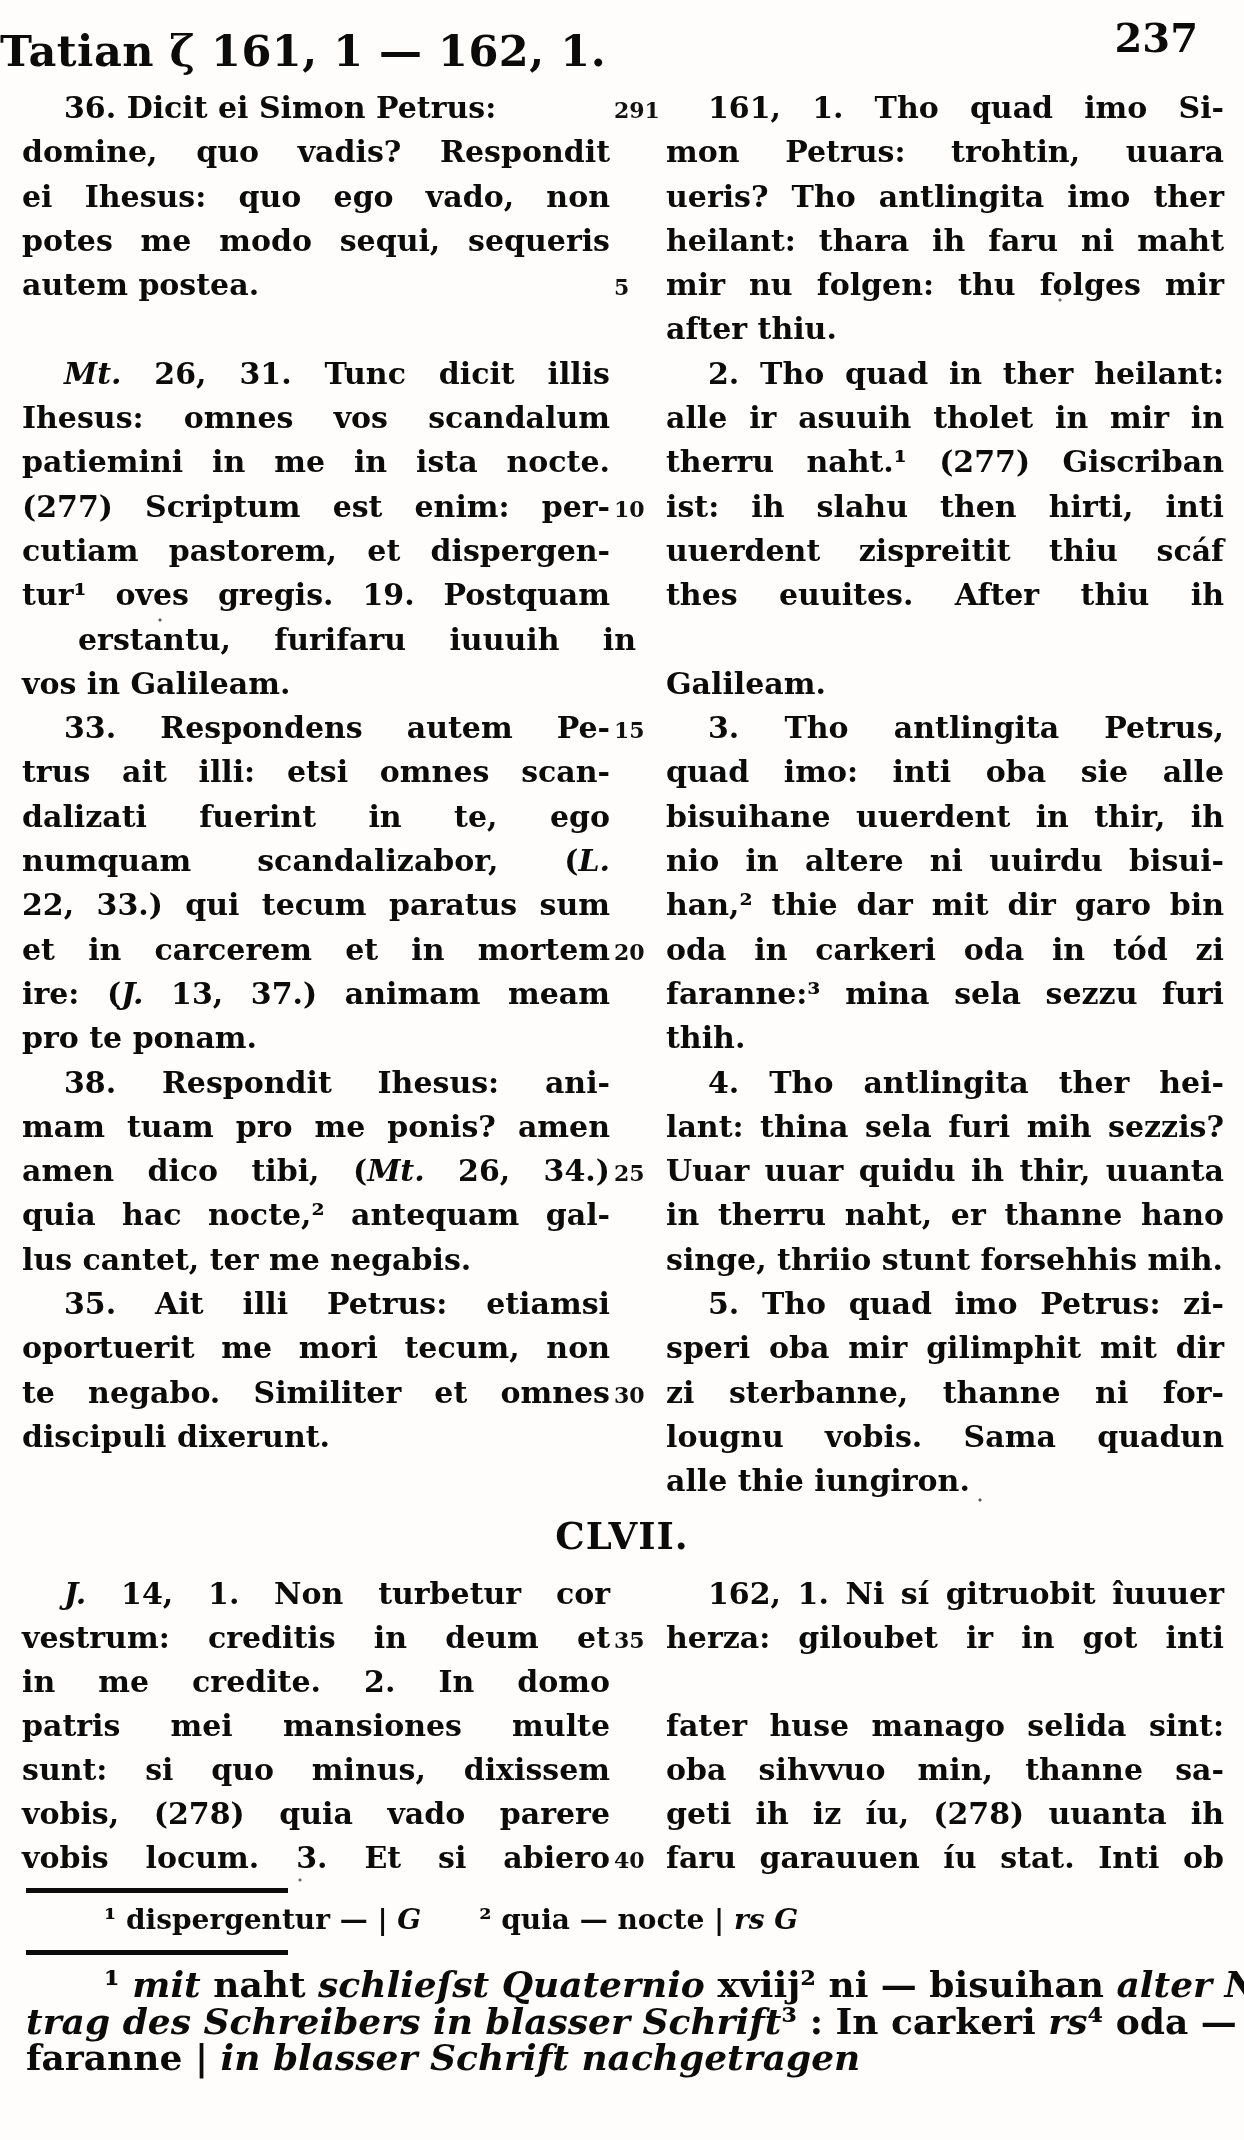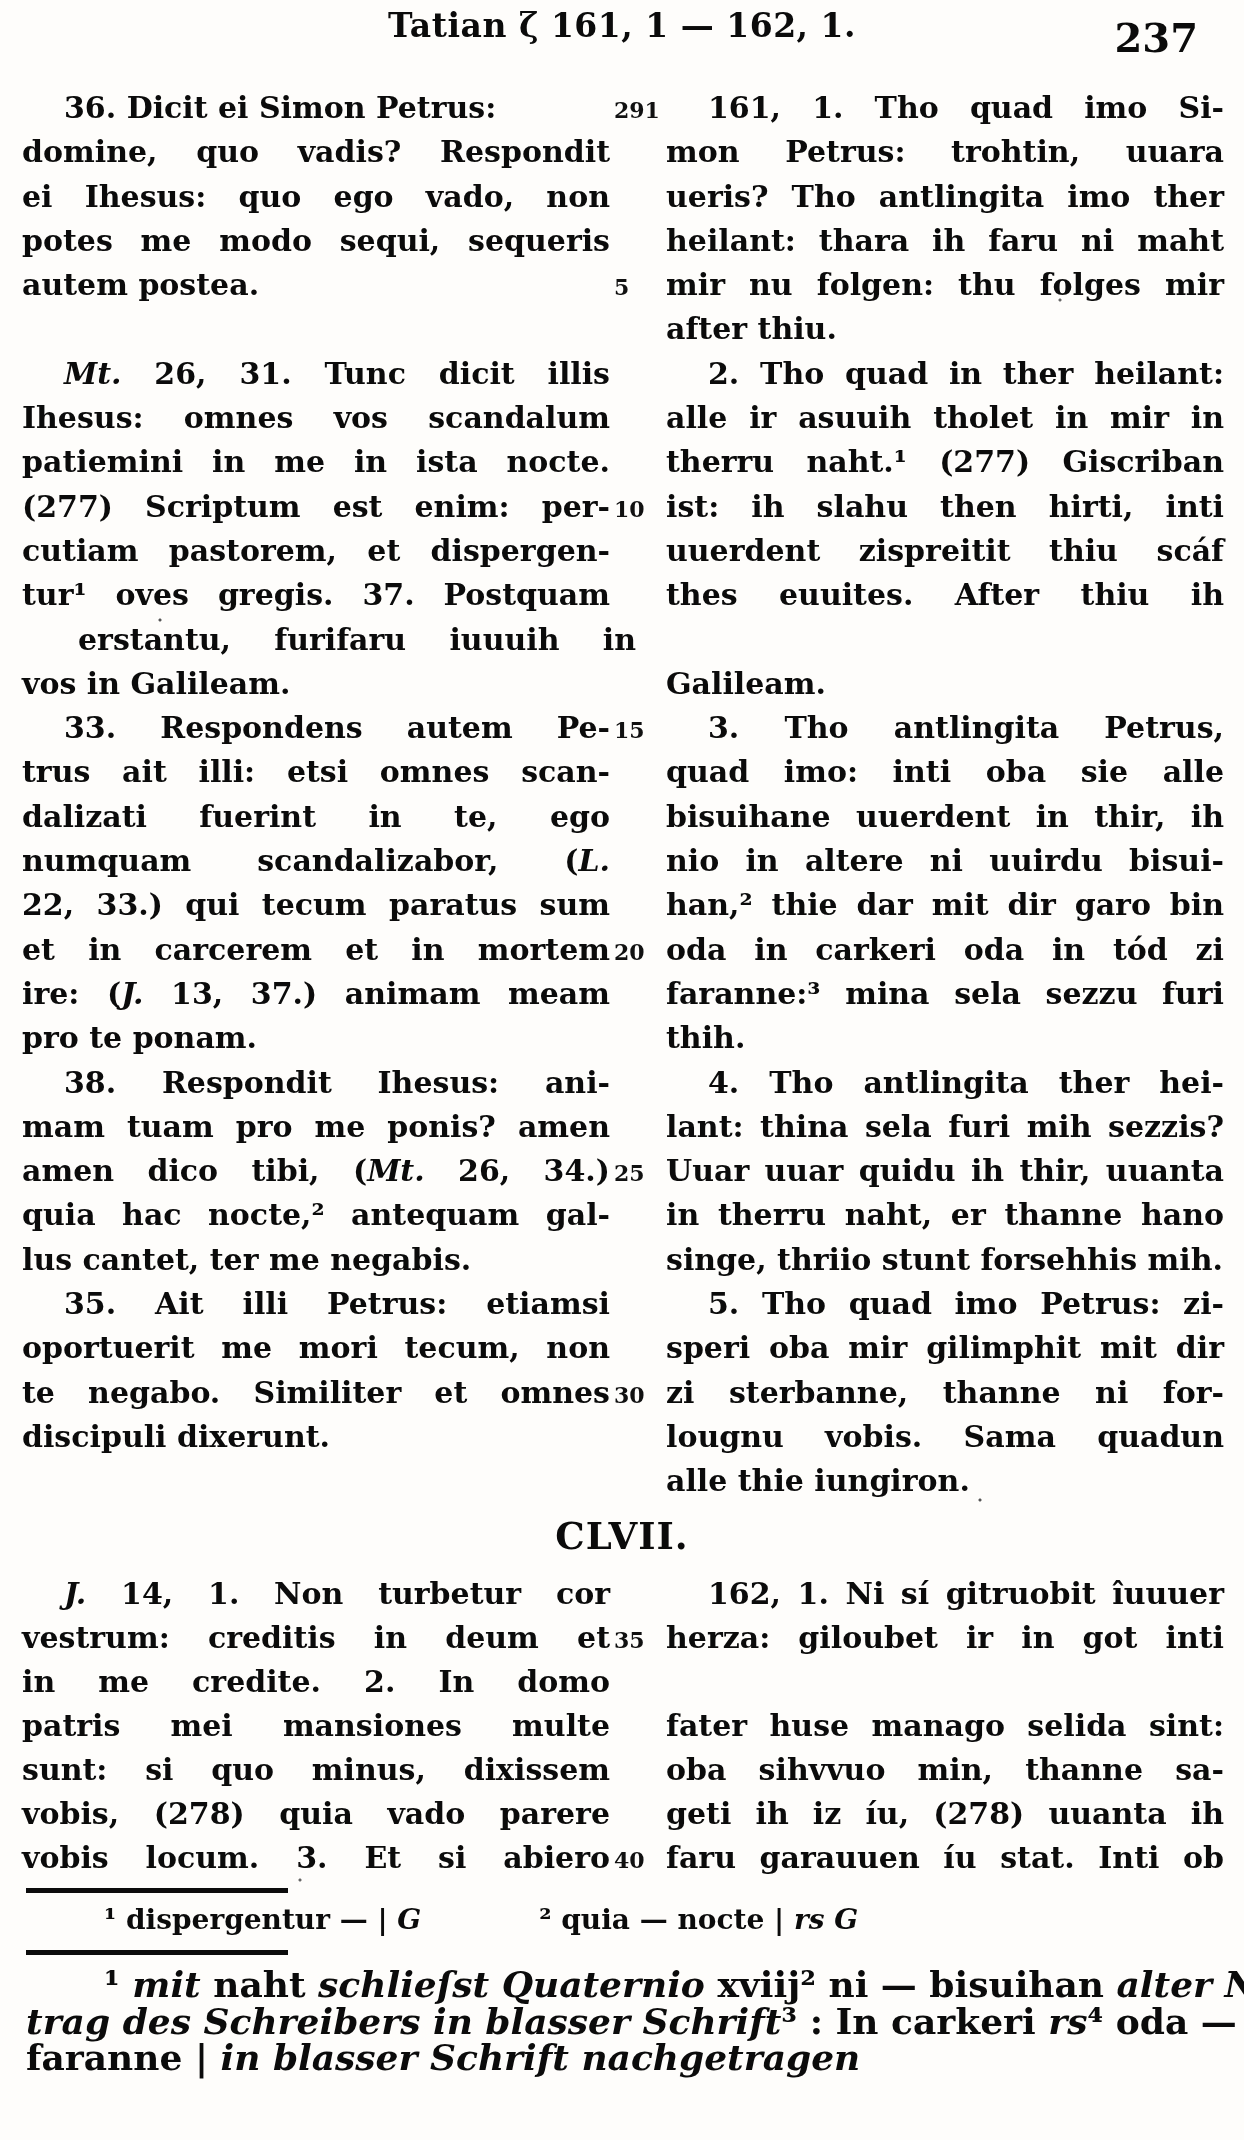--- a/index.html
+++ b/index.html
@@ -8,22 +8,22 @@
     background:#fefdfb;
     background-image:
       radial-gradient(circle 2px at 160px 620px, #555 0, #555 1px, transparent 2px),
       radial-gradient(circle 2px at 1060px 300px, #666 0, #666 1px, transparent 2px),
       radial-gradient(circle 2px at 980px 1500px, #555 0, #555 1px, transparent 2px),
       radial-gradient(circle 2px at 300px 1880px, #666 0, #666 1px, transparent 2px);
     color:#0b0b0b; font-family:"DejaVu Serif", serif; font-weight:700;
     overflow:hidden;
   }
   .header-title {
-    position:absolute; top:6px; left:0; width:100%;
-    text-align:center; font-size:33px; letter-spacing:0.5px;
+    position:absolute; top:26px; left:0; width:100%;
+    text-align:left; font-size:43px; letter-spacing:0.5px;
   }
   .page-number { position:absolute; top:14px; right:46px; font-size:40px; }
 
   .grid { position:absolute; left:22px; width:1202px; }
   #grid1 { top:86px; }
   #grid2 { top:1572px; }
   .row { display:flex; align-items:baseline; height:44.3px; }
   #grid2 .row { height:44px; }
   .cell { box-sizing:border-box; white-space:nowrap; }
   .cell-l, .cell-r {
@@ -37,21 +37,21 @@
   .cell.end { text-align-last:left; }
   .section-heading {
     position:absolute; top:1514px; left:0; width:100%;
     text-align:center; font-size:37px; letter-spacing:1px;
   }
   .rule { position:absolute; left:26px; width:262px; height:5px; background:#0c0c0c; }
   #rule-top { top:1888px; }
   #rule-bottom { top:1950px; }
   .apparatus {
     position:absolute; top:1900px; left:26px; width:1198px;
-    font-size:28px; line-height:40px; display:flex; gap:118px; padding-left:78px;
+    font-size:28px; line-height:40px; display:flex; gap:58px; padding-left:78px;
     box-sizing:border-box; white-space:nowrap;
   }
   .commentary {
     position:absolute; top:1966px; left:26px; width:1198px;
     font-size:36px; line-height:36.5px;
   }
   .comm-line { display:flex; justify-content:space-between; white-space:nowrap; }
   .comm-line.single { justify-content:flex-start; }
   .comm-line:first-child { padding-left:78px; }
   i { font-style:italic; }
@@ -113,21 +113,21 @@
         <div class="cell cell-l">(277) Scriptum est enim: per-</div>
         <div class="cell cell-g">10</div>
         <div class="cell cell-r">ist: ih slahu then hirti, inti</div>
       </div>
       <div class="row">
         <div class="cell cell-l">cutiam pastorem, et dispergen-</div>
         <div class="cell cell-g"></div>
         <div class="cell cell-r">uuerdent zispreitit thiu scáf</div>
       </div>
       <div class="row">
-        <div class="cell cell-l">tur¹ oves gregis. 37. Postquam</div>
+        <div class="cell cell-l">tur¹ oves gregis. 19. Postquam</div>
         <div class="cell cell-g"></div>
         <div class="cell cell-r">thes euuites. After thiu ih</div>
       </div>
       <div class="row">
         <div class="cell cell-g"></div>
         <div class="cell cell-r">erstantu, furifaru iuuuih in</div>
       </div>
       <div class="row">
         <div class="cell cell-l end">vos in Galileam.</div>
         <div class="cell cell-g"></div>

